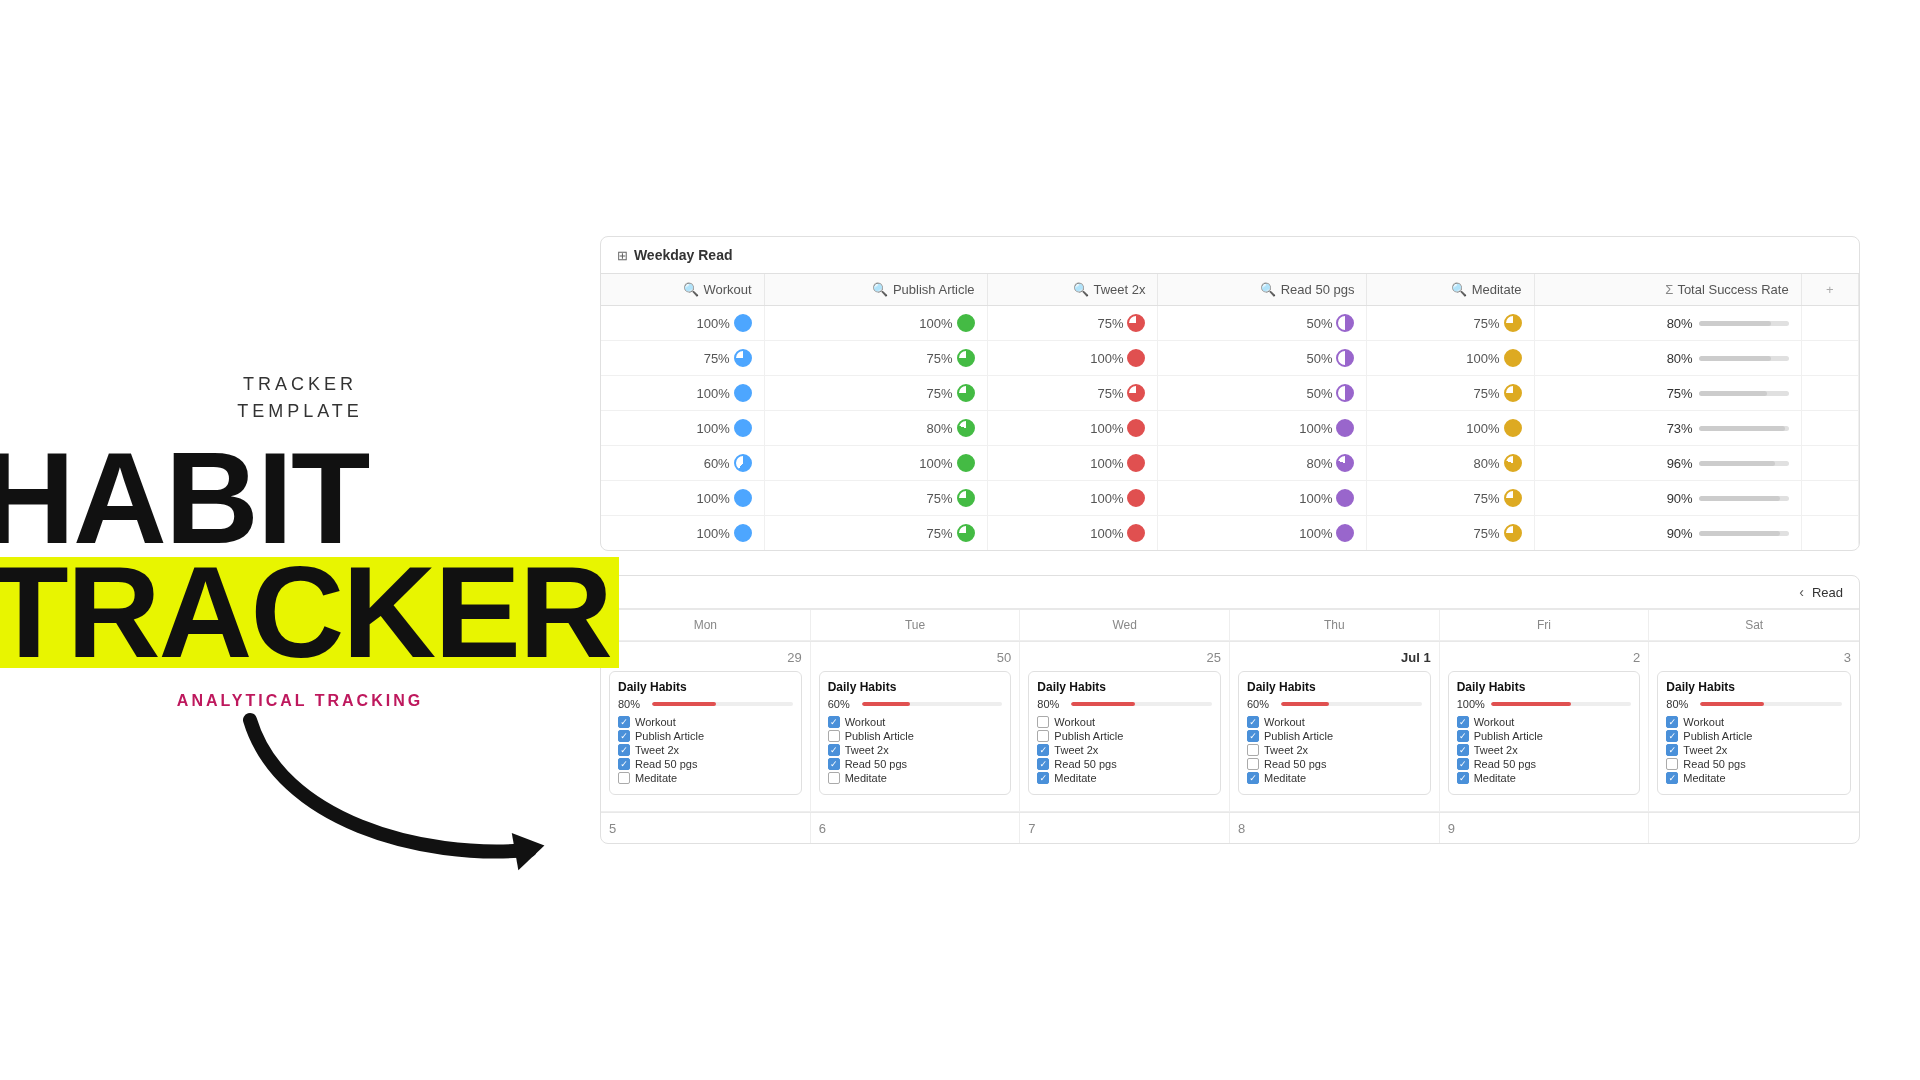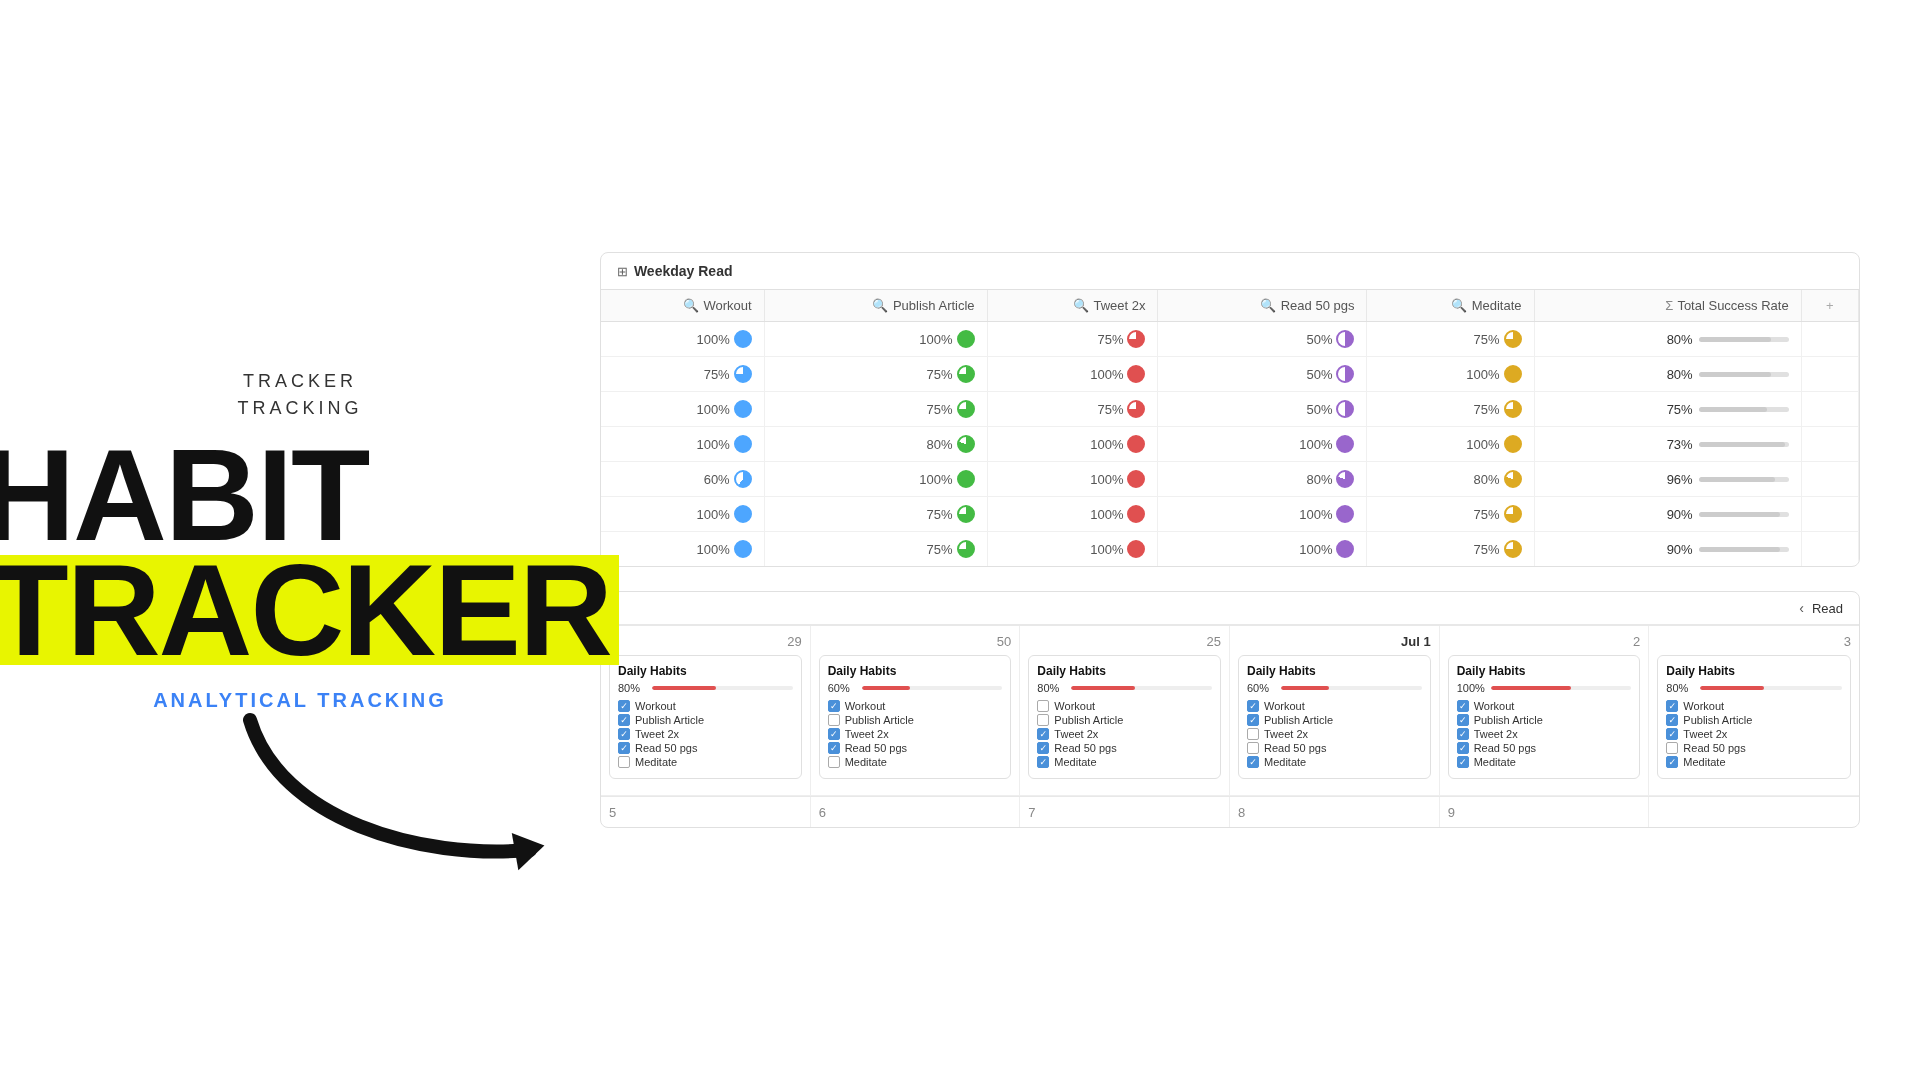--- a/index.html
+++ b/index.html
@@ -56,24 +56,24 @@
       color: #111;
       line-height: 0.85;
       text-align: left;
       letter-spacing: -2px;
       background: #e8f500;
       display: inline-block;
       padding: 0 8px;
       margin-top: 4px;
     }
     .subtitle {
-      font-size: 20px;
+      font-size: 16px;
       font-weight: 700;
       letter-spacing: 3px;
-      color: #3b82f6;
+      color: #be185d;
       margin-top: 24px;
       text-align: center;
     }
     .arrow-svg {
       position: absolute;
       bottom: 180px;
       left: 220px;
       width: 340px;
       height: 200px;
     }
@@ -314,21 +314,21 @@
     .cal-bottom-cell:last-child { border-right: none; }
   </style>
 </head>
 <body>
 
 <div class="main-container">
 
   <div class="left-panel">
     <div class="notion-label">
       <span>TRACKER</span><br>
-      <span>TRACKING</span>
+      <span>TEMPLATE</span>
     </div>
     <div style="margin-top:8px;">
       <div class="habit-title">HABIT</div>
       <div class="tracker-title">TRACKER</div>
     </div>
     <div class="subtitle">ANALYTICAL TRACKING</div>
 
     <svg class="arrow-svg" viewBox="0 0 340 200" fill="none" xmlns="http://www.w3.org/2000/svg">
       <path d="M 30 20 C 60 120 200 160 310 150" stroke="#111" stroke-width="14" stroke-linecap="round" fill="none"></path>
       <polygon points="295,130 325,148 295,168" fill="#111" transform="rotate(-10 310 150)"></polygon>
@@ -574,20 +574,28 @@
             </tr>
           </tbody>
       </table>
     </div>
 
     <div class="calendar-section">
       <div class="cal-nav">
         <button class="cal-nav-btn">‹</button>
         <span class="cal-today-btn">Read</span>
       </div>
+      <div class="cal-grid" id="cal-headers">
+          <div class="cal-day-header">Mon</div>
+          <div class="cal-day-header">Tue</div>
+          <div class="cal-day-header">Wed</div>
+          <div class="cal-day-header">Thu</div>
+          <div class="cal-day-header">Fri</div>
+          <div class="cal-day-header">Sat</div>
+        </div>
       <div class="cal-grid" id="cal-cells">
           <div class="cal-cell">
     <div class="cal-date">29</div>
     <div class="cal-card">
       <div class="cal-card-title">Daily Habits</div>
       <div class="cal-progress-row">
         <span class="cal-prog-pct">80%</span>
         <div class="cal-prog-bar-bg">
           <div class="cal-prog-bar-fill" style="width:64px;"></div>
         </div>

